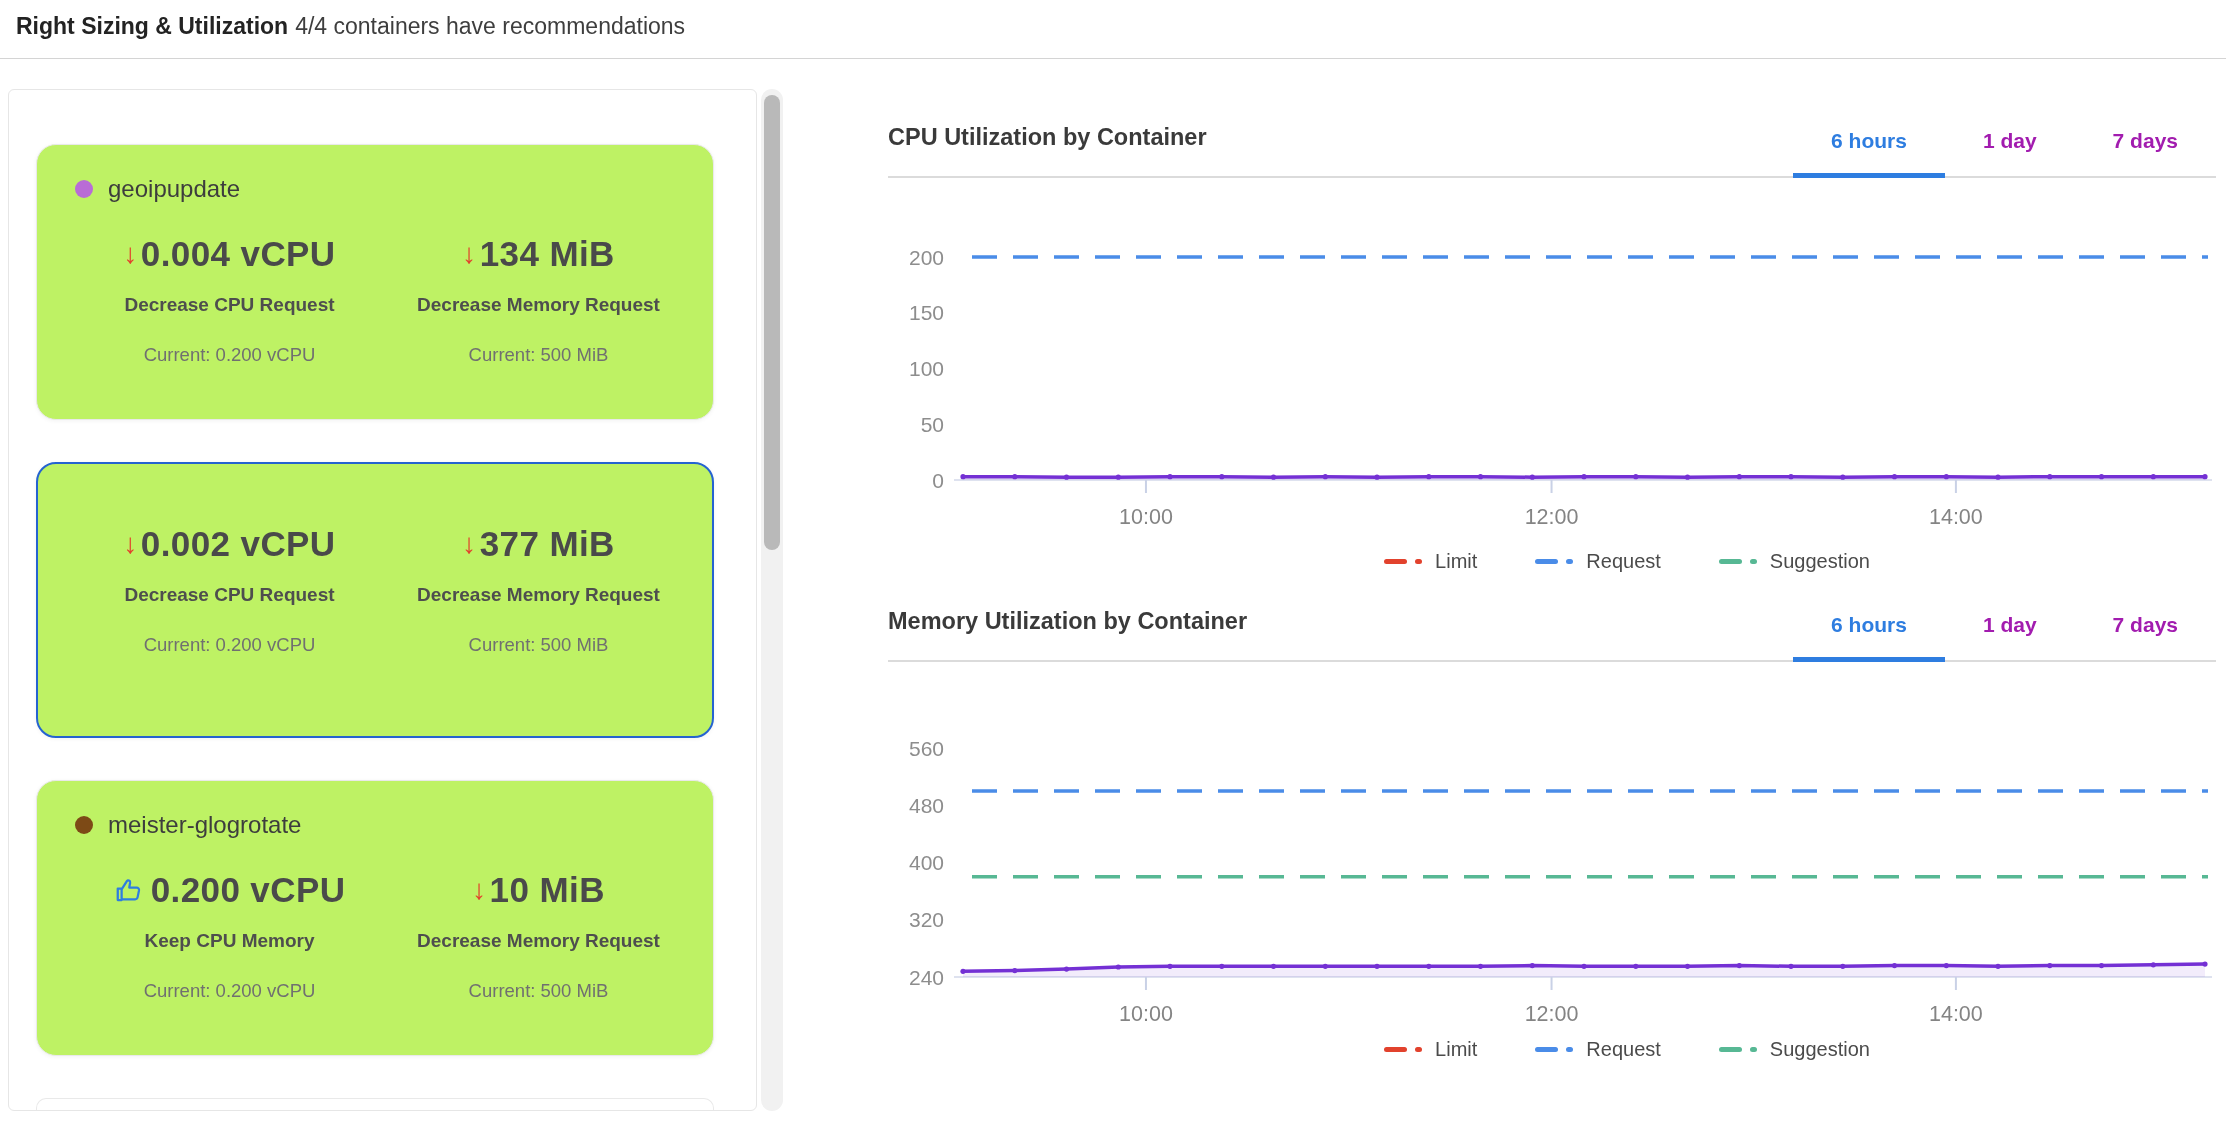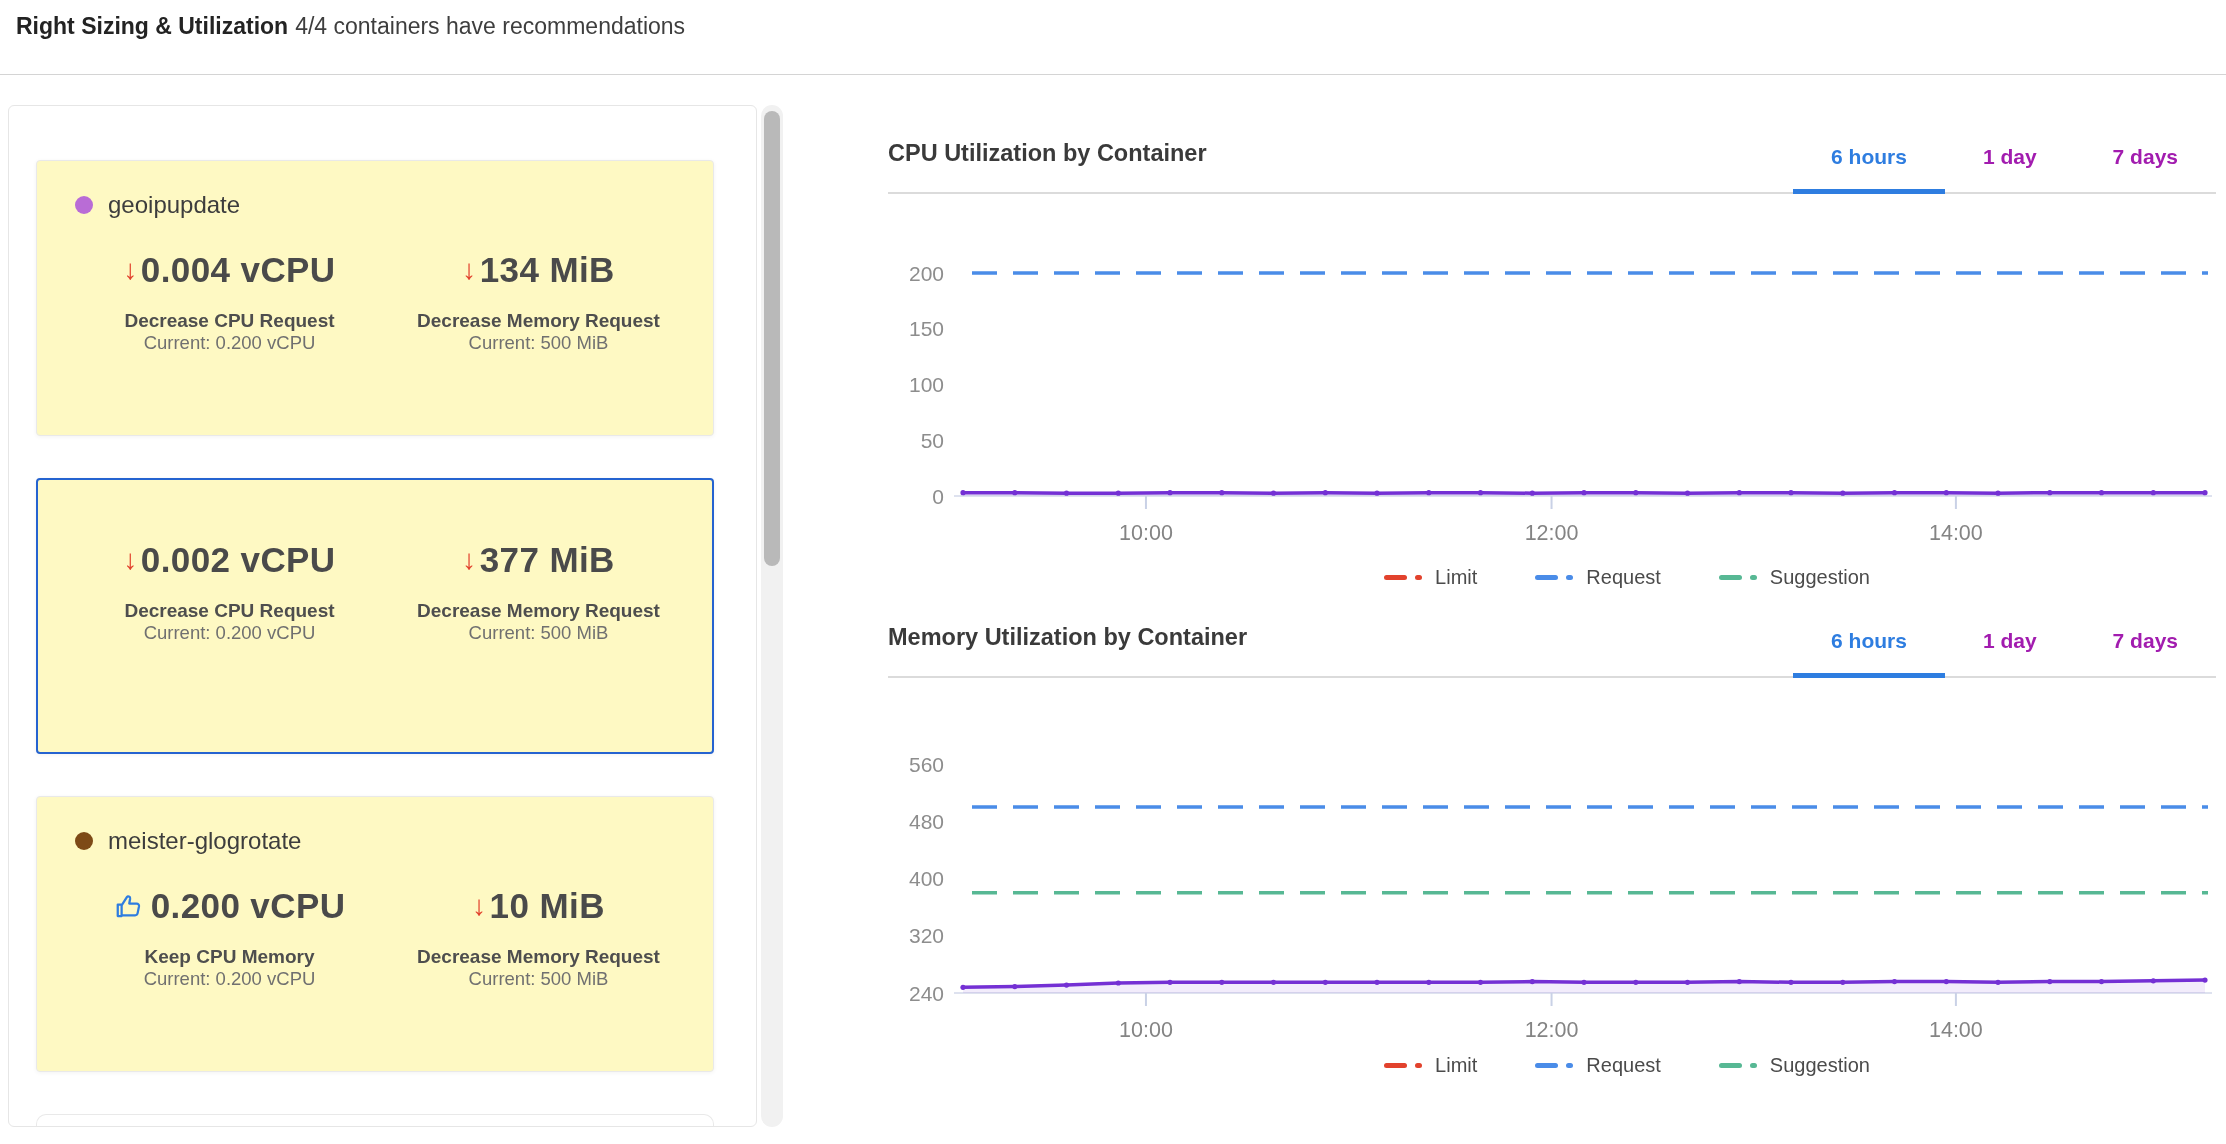--- a/index.html
+++ b/index.html
@@ -1,51 +1,51 @@
 <!DOCTYPE html>
 <html><head>
 <meta charset="utf-8">
 <style>
   html,body{margin:0;padding:0}
   body{
     width:2226px;height:1144px;overflow:hidden;background:#fff;
     font-family:"Liberation Sans",sans-serif;color:#3c3c3c;
   }
   
-  .page-header{height:75px;box-sizing:border-box;padding:13px 16px 0;border-bottom:1px solid #d4d4d4;font-size:23px}
+  .page-header{height:59px;box-sizing:border-box;padding:13px 16px 0;border-bottom:1px solid #d4d4d4;font-size:23px}
   .page-header .t{font-weight:700;color:#232323}
   .page-header .s{color:#3e3e3e;margin-left:7px}
 
   .content{display:flex;padding-top:30px}
 
   
   aside{flex:0 0 790px;position:relative;height:1022px}
   .panel{
     position:absolute;left:8px;top:0;width:749px;height:1022px;box-sizing:border-box;
     border:1px solid #e6e6e6;border-radius:6px;background:#fff;overflow:hidden;
     padding:54px 0 0 27px;
   }
   .card{
-    width:678px;height:276px;box-sizing:border-box;background:#fef9c3;
-    border:1px solid #e9e9e9;border-radius:4px;box-shadow:0 1px 4px rgba(0,0,0,.05);
+    width:678px;height:276px;box-sizing:border-box;background:#bef264;
+    border:1px solid #e9e9e9;border-radius:20px;box-shadow:0 1px 4px rgba(0,0,0,.05);
     padding:30px 20px 0 38px;cursor:pointer;
   }
   .card + .card, .card-sliver{margin-top:42px}
   .card.selected{border:2px solid #2563d0;padding:29px 19px 0 37px}
   .card-sliver{height:18px;border:1px solid #e9e9e9;border-bottom:none;border-radius:10px 10px 0 0;box-shadow:none;width:678px;box-sizing:border-box}
   .card-title{display:flex;align-items:center;gap:15px;font-size:24px;color:#3d3d3d}
   .dot{width:18px;height:18px;border-radius:50%;flex:0 0 18px}
   .metrics{display:grid;grid-template-columns:1fr 1fr;margin-top:30px}
   .metric{display:flex;flex-direction:column;align-items:center}
   .mvalue{display:flex;align-items:center;font-size:35px;font-weight:600;color:#4a4a4a;letter-spacing:.4px;line-height:1.2}
   .micon{display:flex;align-items:center}
   .arrow-down{color:#e2422d;font-size:28px;font-weight:700;margin-right:3px;line-height:1}
   .thumb{margin-right:7px}
   .mlabel{margin-top:19px;font-size:19px;font-weight:700;color:#4e4e4e}
-  .mcurrent{font-size:18.5px;color:#707070}
+  .mcurrent{margin-top:28px;font-size:18.5px;color:#707070}
 
   .scroll-track{position:absolute;left:761px;top:0;width:22px;height:1022px;background:#f1f1f1;border-radius:11px}
   .scroll-thumb{position:absolute;left:3px;top:6px;width:16px;height:455px;background:#b9b9b9;border-radius:8px}
 
   
   main{flex:1;padding-left:98px;padding-right:10px}
   .chart-header{display:flex;justify-content:space-between;align-items:flex-end;border-bottom:2px solid #dbdbdb;margin-top:35px}
   .chart-block.mem .chart-header{}
   .chart-title{font-size:23.5px;font-weight:700;color:#3a3a3a;padding-bottom:25px}
   .tabs{display:flex}

